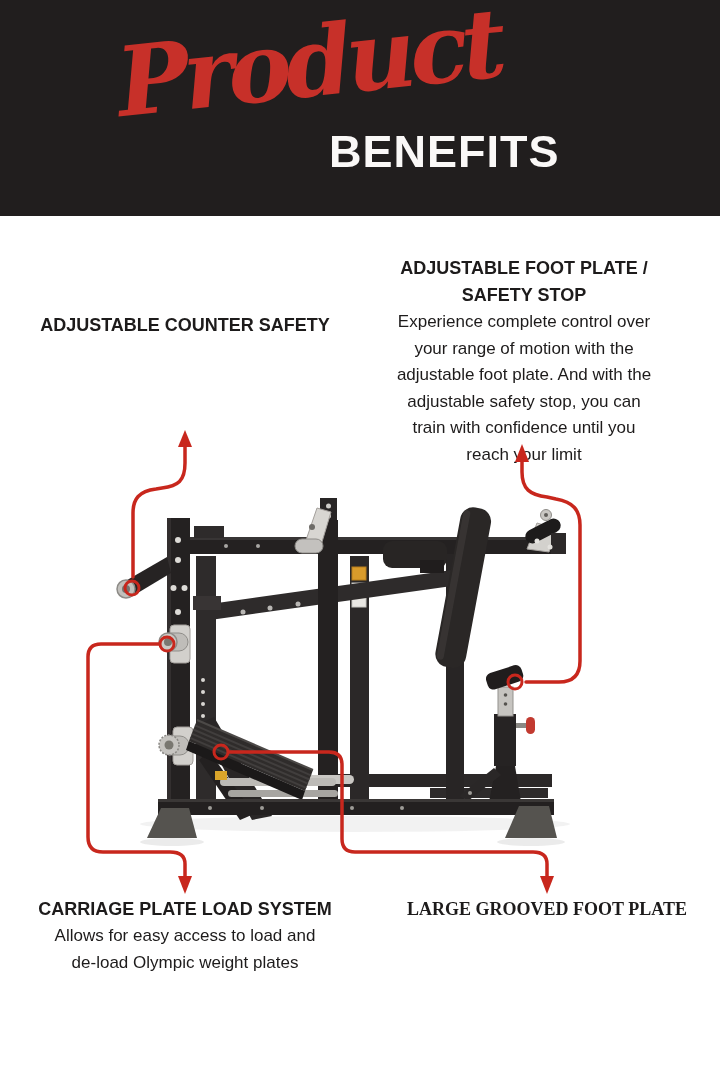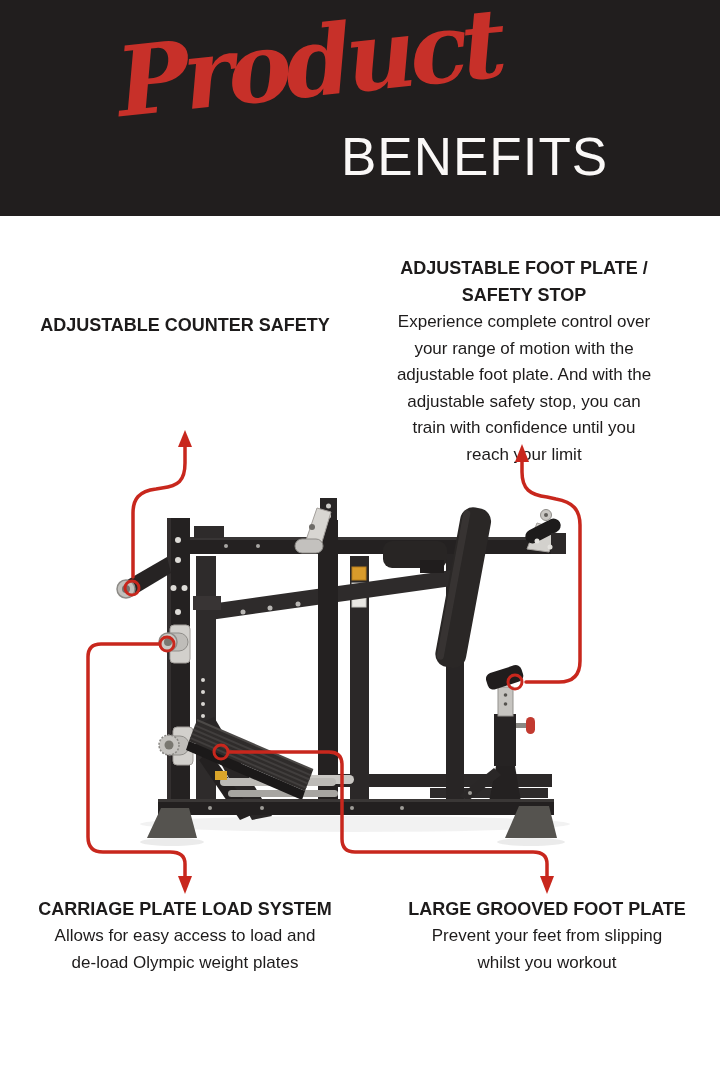--- a/index.html
+++ b/index.html
@@ -7,29 +7,29 @@
     --header-text:#faf8f7; --body-text:#1d1b1b; --page-bg:#ffffff;
   }
   html,body{margin:0;padding:0;background:#e9e9e9;}
   .canvas{position:relative;width:720px;height:1080px;background:var(--page-bg);
     overflow:hidden;font-family:"Liberation Sans",sans-serif;margin:0 auto;}
   .hero{position:absolute;left:0;top:0;width:720px;height:216px;background:var(--header-bg);}
   .script-word{position:absolute;left:118px;top:22px;width:400px;
     font-family:"DejaVu Serif",serif;font-style:italic;font-weight:bold;
     font-size:96px;line-height:1.1;color:var(--script-red);
     letter-spacing:-6px;transform:rotate(-6deg);transform-origin:20% 60%;}
-  .block-word{position:absolute;left:341px;top:126px;
-    font-size:53px;font-weight:400;letter-spacing:1px;color:var(--header-text);}
+  .block-word{position:absolute;left:329px;top:126px;
+    font-size:45px;font-weight:700;letter-spacing:1px;color:var(--header-text);}
   .benefit{position:absolute;text-align:center;color:var(--body-text);}
   .benefit h2{margin:0;font-size:18px;line-height:27px;font-weight:700;white-space:pre-line;}
   .benefit p{margin:0;font-size:17px;line-height:26.5px;white-space:pre-line;}
   .b1{left:25px;top:312px;width:320px;}
   .b2{left:367px;top:255px;width:314px;}
   .b3{left:25px;top:896px;width:320px;}
-  .b4{left:387px;top:896px;width:320px;}
+  .b4{left:387px;top:896px;width:320px;font-family:Liberation Serif, serif;}
   .scene{position:absolute;left:0;top:0;width:720px;height:1080px;}
   .callout{fill:none;stroke:var(--accent-red);stroke-width:3.5;stroke-linecap:round;stroke-linejoin:round;}
   .callout-ring{fill:none;stroke:var(--accent-red);stroke-width:3;}
   .callout-arrow{fill:var(--accent-red);stroke:none;}
 </style>
 </head>
 <body>
 
 <div class="canvas">
 
@@ -54,22 +54,20 @@
     <p>Experience complete control over
 your range of motion with the
 adjustable foot plate. And with the
 adjustable safety stop, you can
 train with confidence until you
 reach your limit</p>
   </section>
 
   <section class="benefit b4">
     <h2>LARGE GROOVED FOOT PLATE</h2>
-    <p>Prevent your feet from slipping
-whilst you workout</p>
   </section>
 
   <svg class="scene" viewBox="0 0 720 1080" aria-hidden="true">
 
     <g>
 
       <ellipse cx="355" cy="824" rx="215" ry="8" fill="#000000" opacity="0.05"></ellipse>
 
       <g>
         <rect x="330" y="774" width="222" height="13" fill="#2b2828"></rect>

